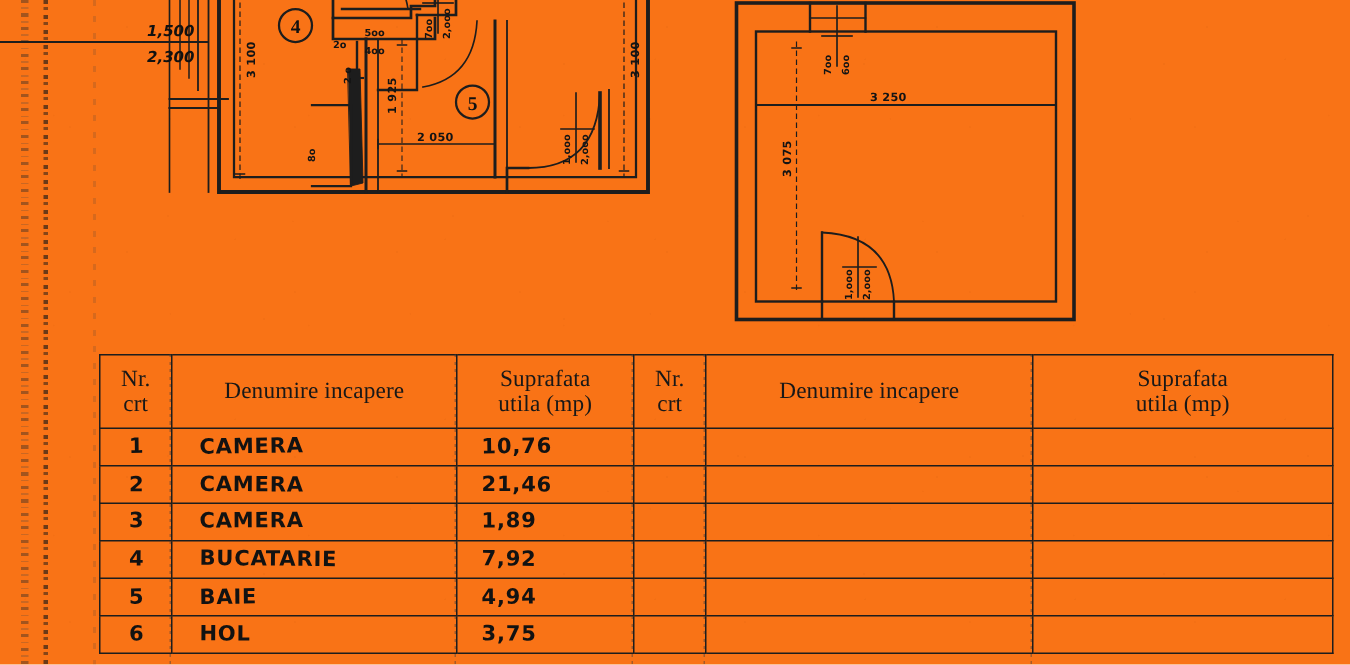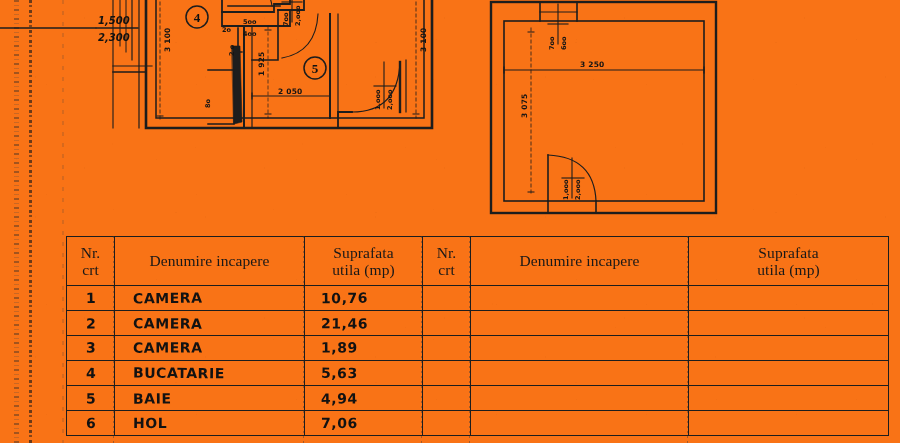--- a/index.html
+++ b/index.html
@@ -396,39 +396,39 @@
           <td class="cell-name"><span class="hand">CAMERA</span></td>
           <td class="cell-area"><span class="hand">1,89</span></td>
           <td class="cell-nr"><span class="hand"></span></td>
           <td class="cell-name"><span class="hand"></span></td>
           <td class="cell-area"><span class="hand"></span></td>
         </tr>
 
         <tr>
           <td class="cell-nr"><span class="hand">4</span></td>
           <td class="cell-name"><span class="hand">BUCATARIE</span></td>
-          <td class="cell-area"><span class="hand">5,63</span></td>
+          <td class="cell-area"><span class="hand">7,92</span></td>
           <td class="cell-nr"><span class="hand"></span></td>
           <td class="cell-name"><span class="hand"></span></td>
           <td class="cell-area"><span class="hand"></span></td>
         </tr>
 
         <tr>
           <td class="cell-nr"><span class="hand">5</span></td>
           <td class="cell-name"><span class="hand">BAIE</span></td>
           <td class="cell-area"><span class="hand">4,94</span></td>
           <td class="cell-nr"><span class="hand"></span></td>
           <td class="cell-name"><span class="hand"></span></td>
           <td class="cell-area"><span class="hand"></span></td>
         </tr>
 
         <tr>
           <td class="cell-nr"><span class="hand">6</span></td>
           <td class="cell-name"><span class="hand">HOL</span></td>
-          <td class="cell-area"><span class="hand">7,06</span></td>
+          <td class="cell-area"><span class="hand">3,75</span></td>
           <td class="cell-nr"><span class="hand"></span></td>
           <td class="cell-name"><span class="hand"></span></td>
           <td class="cell-area"><span class="hand"></span></td>
         </tr>
       </tbody>
     </table>
 
     <div class="dot-col" style="left:47px; top:0; height:207px;"></div>
     <div class="dot-col" style="left:237px; top:0; height:207px;"></div>
     <div class="dot-col" style="left:355px; top:0; height:207px;"></div>

